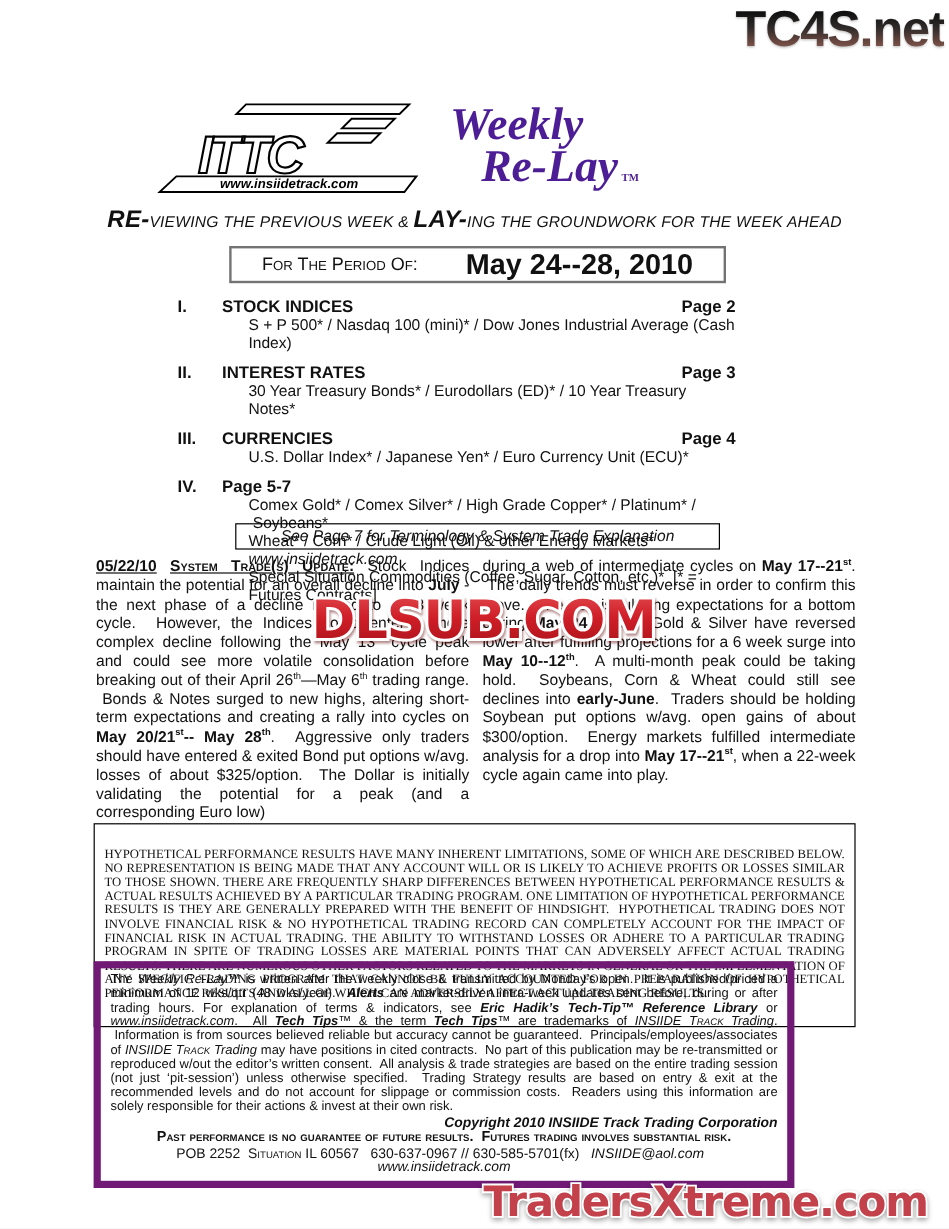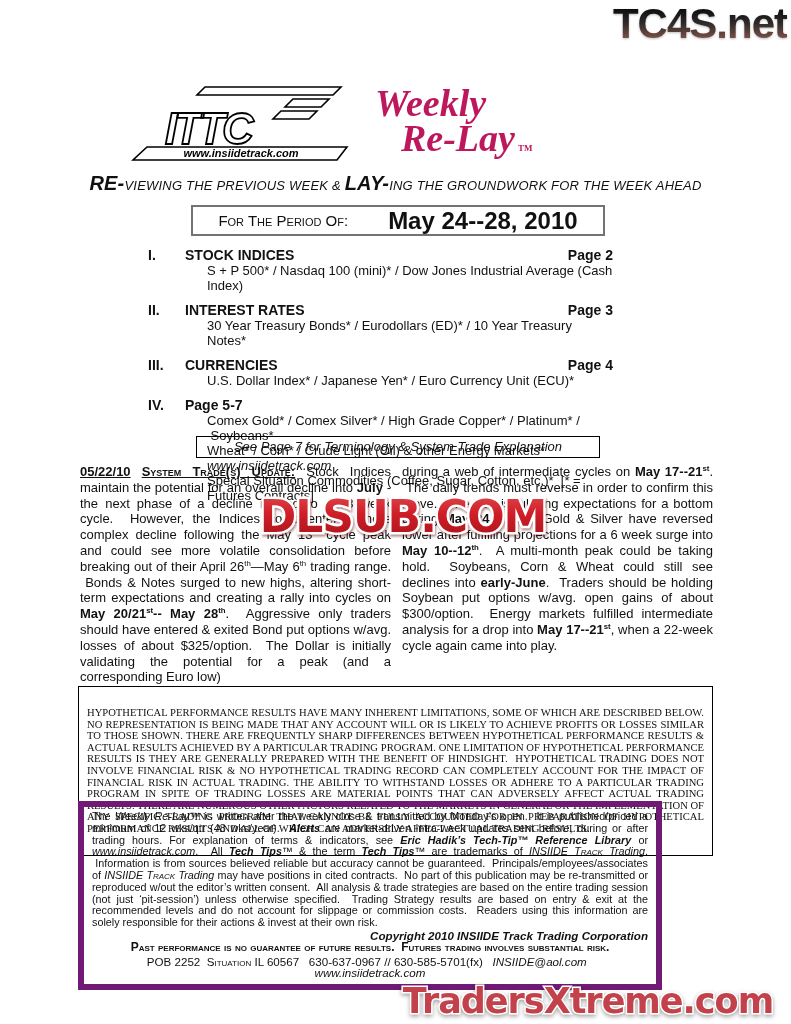--- a/index.html
+++ b/index.html
@@ -16,21 +16,21 @@
 
   
   .tc4s{position:absolute;top:0;right:4px;font-size:42px;font-weight:700;letter-spacing:-1px;
         background:linear-gradient(180deg,#0d0d0d 18%,#2e2a29 48%,#6e4a42 75%,#9d756a 95%);
         -webkit-background-clip:text;background-clip:text;color:transparent;
         filter:drop-shadow(0 1px 1px rgba(0,0,0,.25));}
 
   
   .masthead{position:absolute;top:84px;left:131px;display:flex;align-items:center;gap:6px;}
   .wordmark{font-family:"Liberation Serif",serif;font-weight:700;font-style:italic;
-            font-size:38px;line-height:35px;color:#be185d;}
+            font-size:38px;line-height:35px;color:#4c1d95;}
   .wm-line2{margin-left:26px;}
   .tm{font-size:9px;font-style:normal;font-weight:700;margin-left:3px;}
 
   .tagline{position:absolute;top:172px;left:0;right:0;text-align:center;
            font-style:italic;font-size:13px;letter-spacing:.2px;}
 
   .period-box{position:absolute;top:205px;left:191px;width:414px;height:31px;border:2px solid #737373;
               box-sizing:border-box;display:flex;align-items:center;justify-content:center;gap:9px;}
   .p-label{font-size:15px;}
   .p-value{font-size:24px;font-weight:700;margin-left:31px;}

